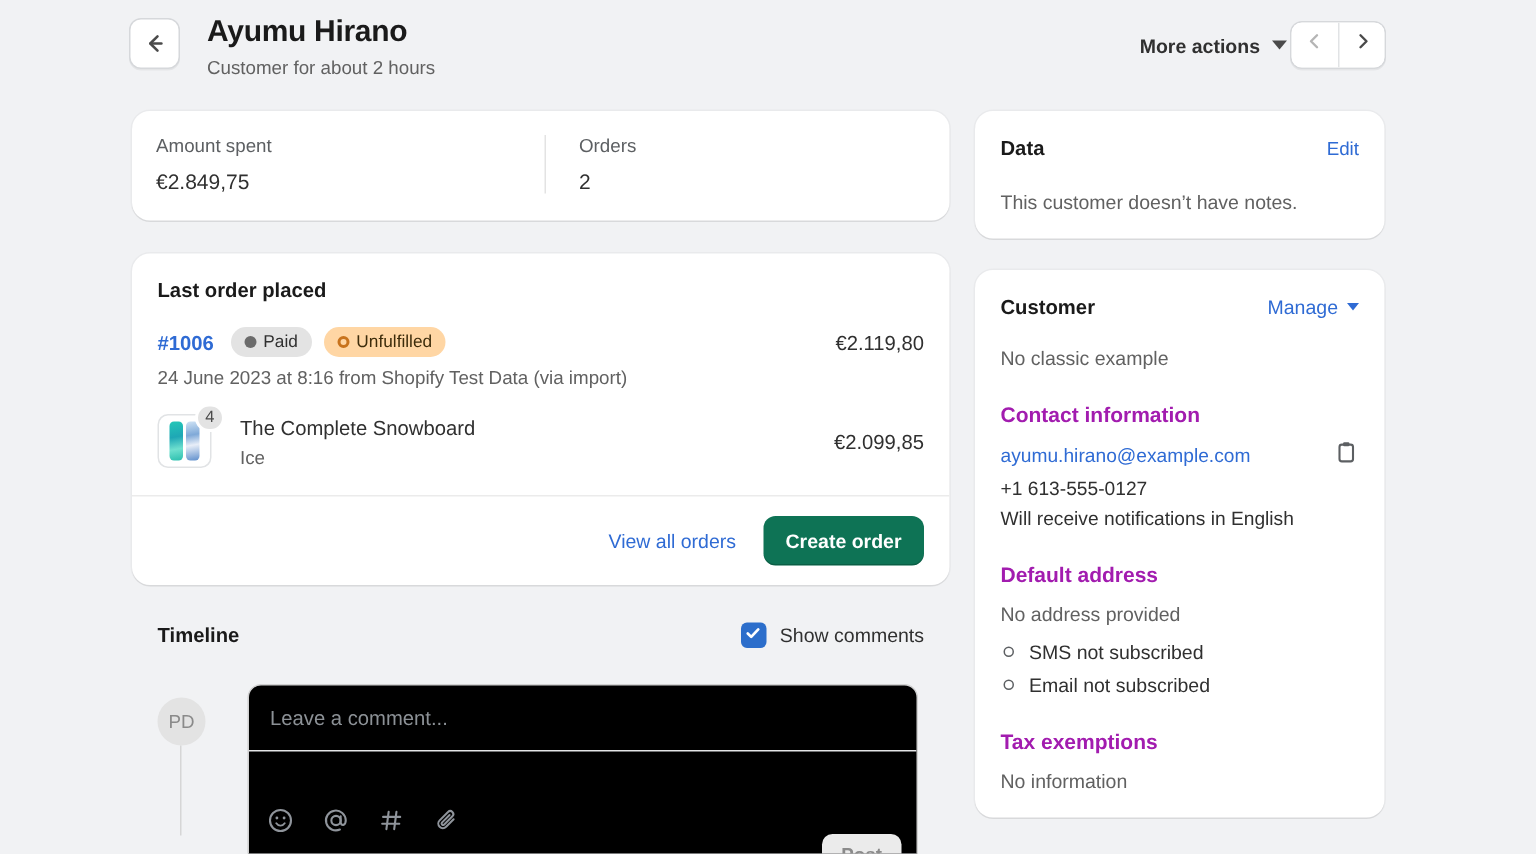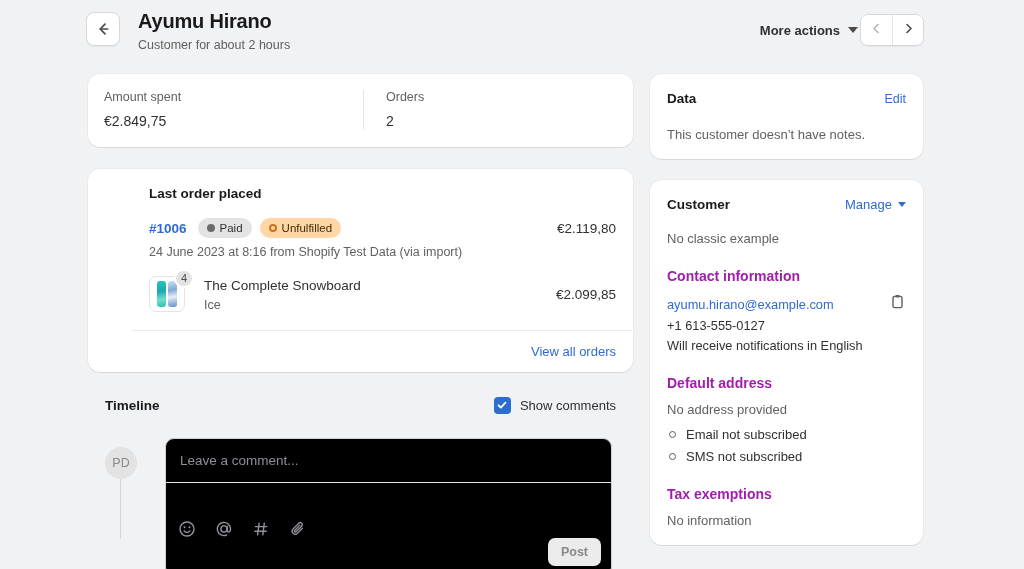--- a/index.html
+++ b/index.html
@@ -69,21 +69,21 @@
 
   
   .stats-card { padding: 16px 0 18px 0; display: flex; }
   .stat { padding: 0 16px; flex: 0 0 auto; }
   .stat.orders { border-left: 1px solid #e3e3e3; padding-left: 22px; width: 200px; }
   .stat.spent { width: 275px; }
   .stat-label { font-size: 12.5px; color: #5c5f62; font-weight: 400; }
   .stat-value { font-size: 14px; color: #303030; margin-top: 9px; }
 
   
-  .order-card { margin-top: 22px; padding-left: 44px; }
+  .order-card { margin-top: 22px; }
   .order-head { padding: 17px 17px 0 17px; }
   .section-title { font-size: 13.5px; font-weight: 700; color: #1a1a1a; }
   .order-row {
     display: flex; align-items: center; padding: 17px 17px 0 17px;
   }
   .order-num {
     font-size: 13.5px; color: #2f6bd4; font-weight: 600; cursor: pointer;
     margin-right: 11px;
   }
   .badge {
@@ -313,20 +313,21 @@
         </div>
         <div class="product-info">
           <div class="product-name">The Complete Snowboard</div>
           <div class="product-variant">Ice</div>
         </div>
         <div class="product-price">€2.099,85</div>
       </div>
 
       <div class="order-footer">
         <span class="link-btn">View all orders</span>
+        <button class="btn-primary">Create order</button>
       </div>
     </div>
 
     <div class="timeline">
       <div class="timeline-head">
         <div class="timeline-title">Timeline</div>
         <div class="show-comments">
           <span class="checkbox">
             <span>
               <svg width="12" height="12" viewBox="0 0 12 12" fill="none">
@@ -409,25 +410,25 @@
       </div>
       <div class="contact-phone">+1 613-555-0127</div>
       <div class="contact-note">Will receive notifications in English</div>
 
       <div class="sub-head">Default address</div>
       <div class="plain-muted">No address provided</div>
 
       <div class="mk-list">
         <div class="mk-item">
           <span class="mk-ring"></span>
-          <span>Email not subscribed</span>
+          <span>SMS not subscribed</span>
         </div>
         <div class="mk-item">
           <span class="mk-ring"></span>
-          <span>SMS not subscribed</span>
+          <span>Email not subscribed</span>
         </div>
       </div>
 
       <div class="sub-head">Tax exemptions</div>
       <div class="plain-muted">No information</div>
     </div>
   </div>
 </div>
 
 </body></html>

